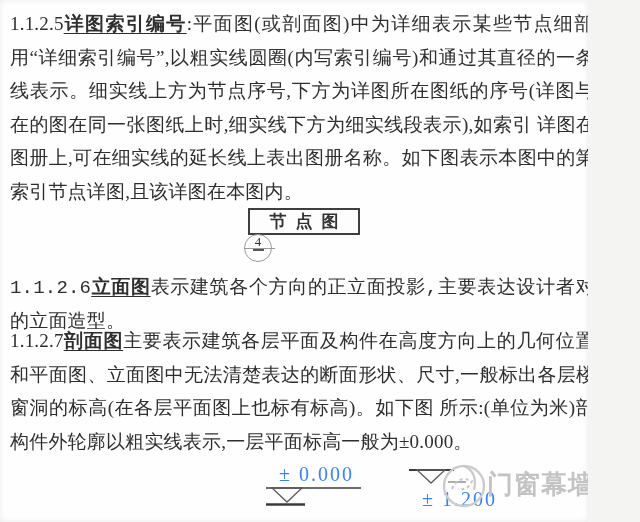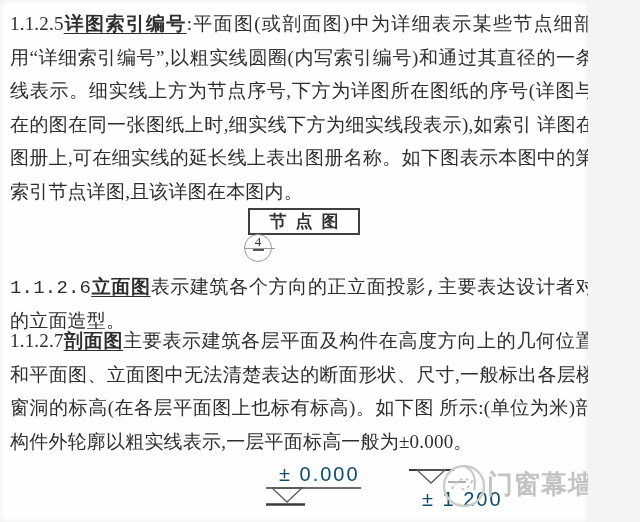--- a/index.html
+++ b/index.html
@@ -39,22 +39,22 @@
   .index-circle .diam {
     position:absolute; top:13px; left:-1px; right:-4px; height:0;
     border-top:1px solid #9a9a9a;
   }
   .index-circle .diam-dark {
     position:absolute; top:14px; left:8px; width:11px; height:0;
     border-top:2px solid #555;
   }
   .elev { position:absolute; color:#2e2e2e; }
   .elev-label {
-    font-size:20px; color:#0c4a6e; letter-spacing:2px;
-    font-family:Liberation Sans, sans-serif;
+    font-size:20px; color:#3b82f6; letter-spacing:2px;
+    font-family:Liberation Serif, serif;
   }
   .elev-left { left:265px; top:463px; width:100px; }
   .elev-left .elev-label { padding-left:14px; }
   .elev-right { left:408px; top:468px; width:110px; }
   .elev-right .elev-label { padding-left:14px; margin-top:-2px; }
   .wm-logo { position:absolute; left:436px; top:459px; }
   .watermark {
     position:absolute; left:487px; top:467px; width:160px;
     font-size:26px; letter-spacing:1px; white-space:nowrap;
     font-weight:bold;

